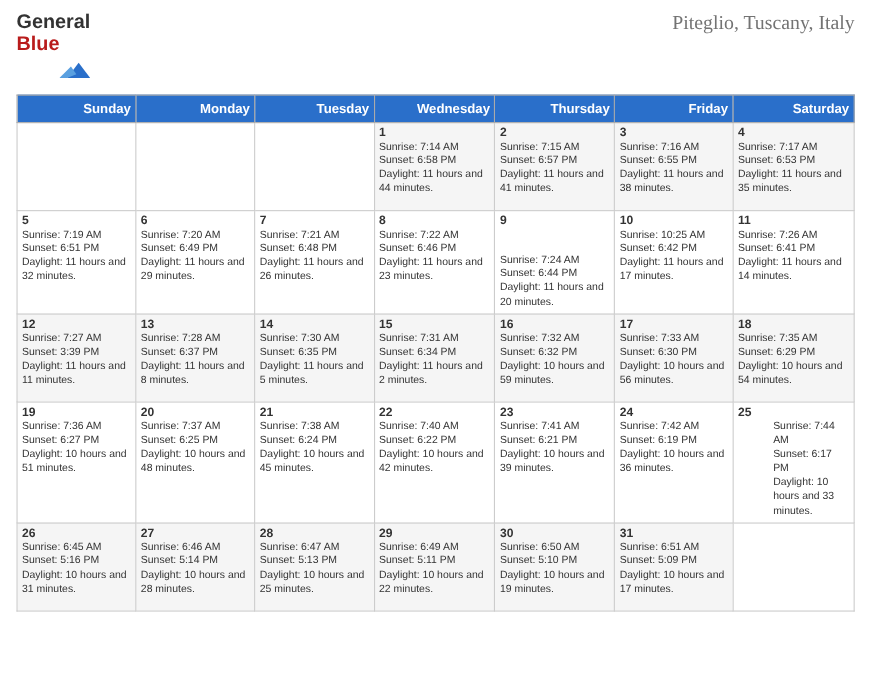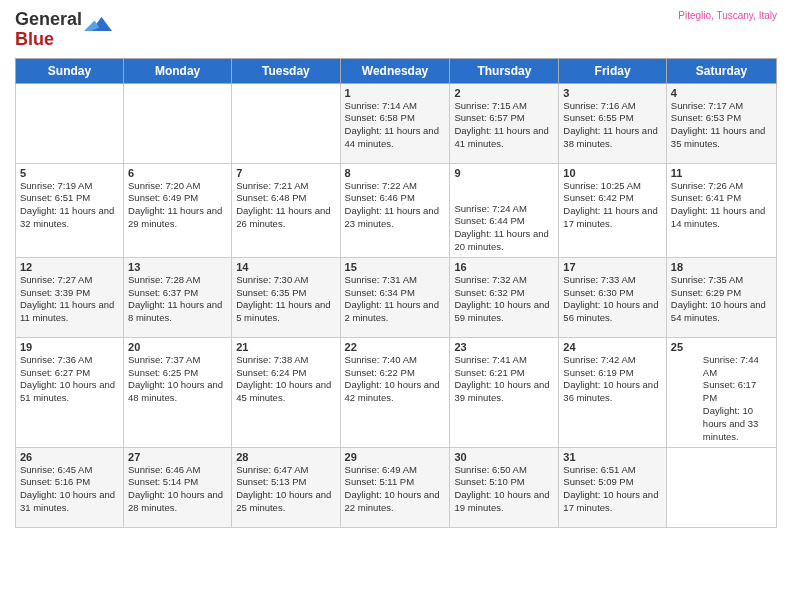--- a/index.html
+++ b/index.html
@@ -40,35 +40,36 @@
     }
     .title-block {
       text-align: right;
     }
     .month-title {
       font-size: 32px;
       color: #333;
       font-weight: normal;
     }
     .subtitle {
-      font-size: 10px;
-      color: #ec4899;
+      font-size: 18px;
+      color: #737373;
+      font-family: Liberation Serif, serif;
     }
     .calendar {
       width: 100%;
       border-collapse: collapse;
       border: 1px solid #ccc;
     }
     .calendar th {
       background-color: #2a6fca;
       color: #fff;
       font-size: 12px;
       font-weight: bold;
       padding: 5px 4px;
-      text-align: center;
+      text-align: right;
       border: 1px solid #aaa;
     }
     .calendar td {
       vertical-align: top;
       border: 1px solid #ccc;
       padding: 3px 4px;
       width: 113px;
       height: 80px;
       font-size: 9.5px;
       color: #333;
@@ -93,21 +94,21 @@
       line-height: 1.35;
     }
   </style>
 </head>
 <body>
 
 <div class="page">
   <div class="header">
     <div class="logo">
       <div>
-        <div style="display:flex;align-items:flex-start;">
+        <div style="display:flex;align-items:flex-end;flex-direction:column;">
           <span class="logo-text">
             <span class="logo-general">General</span><br>
             <span class="logo-blue">Blue</span>
           </span>
           <svg class="logo-icon" viewBox="0 0 40 40">
             <polygon points="10,30 25,10 40,30" fill="#2a6fca"></polygon>
             <polygon points="0,30 15,15 22,25 10,30" fill="#5aa0e0"></polygon>
           </svg>
         </div>
       </div>

